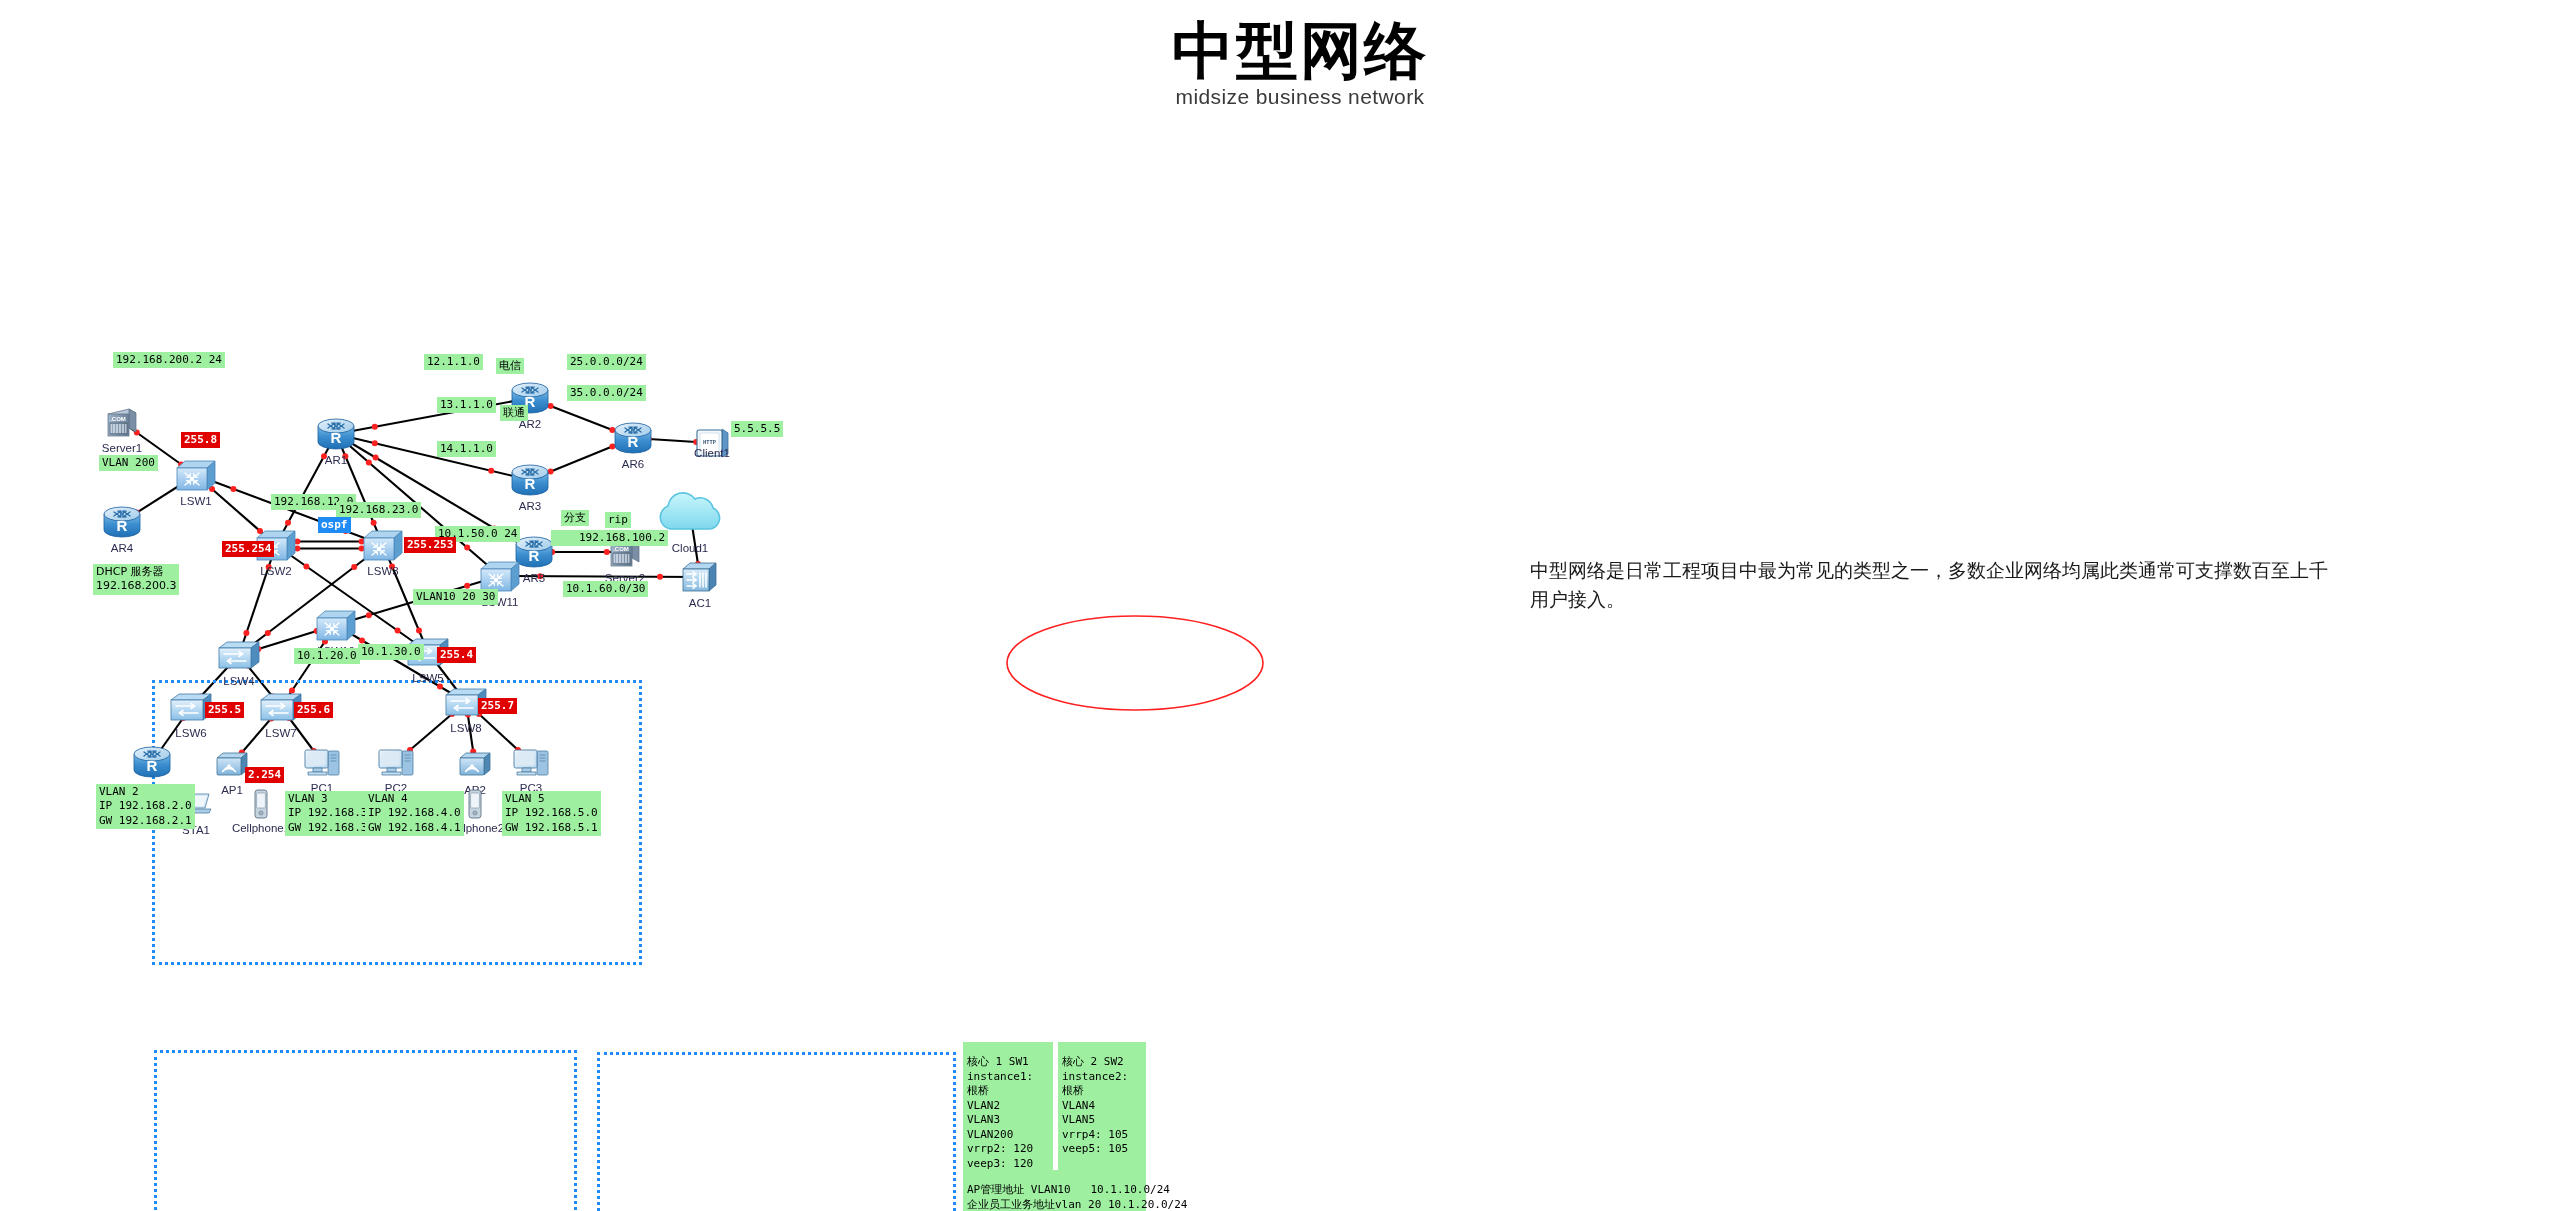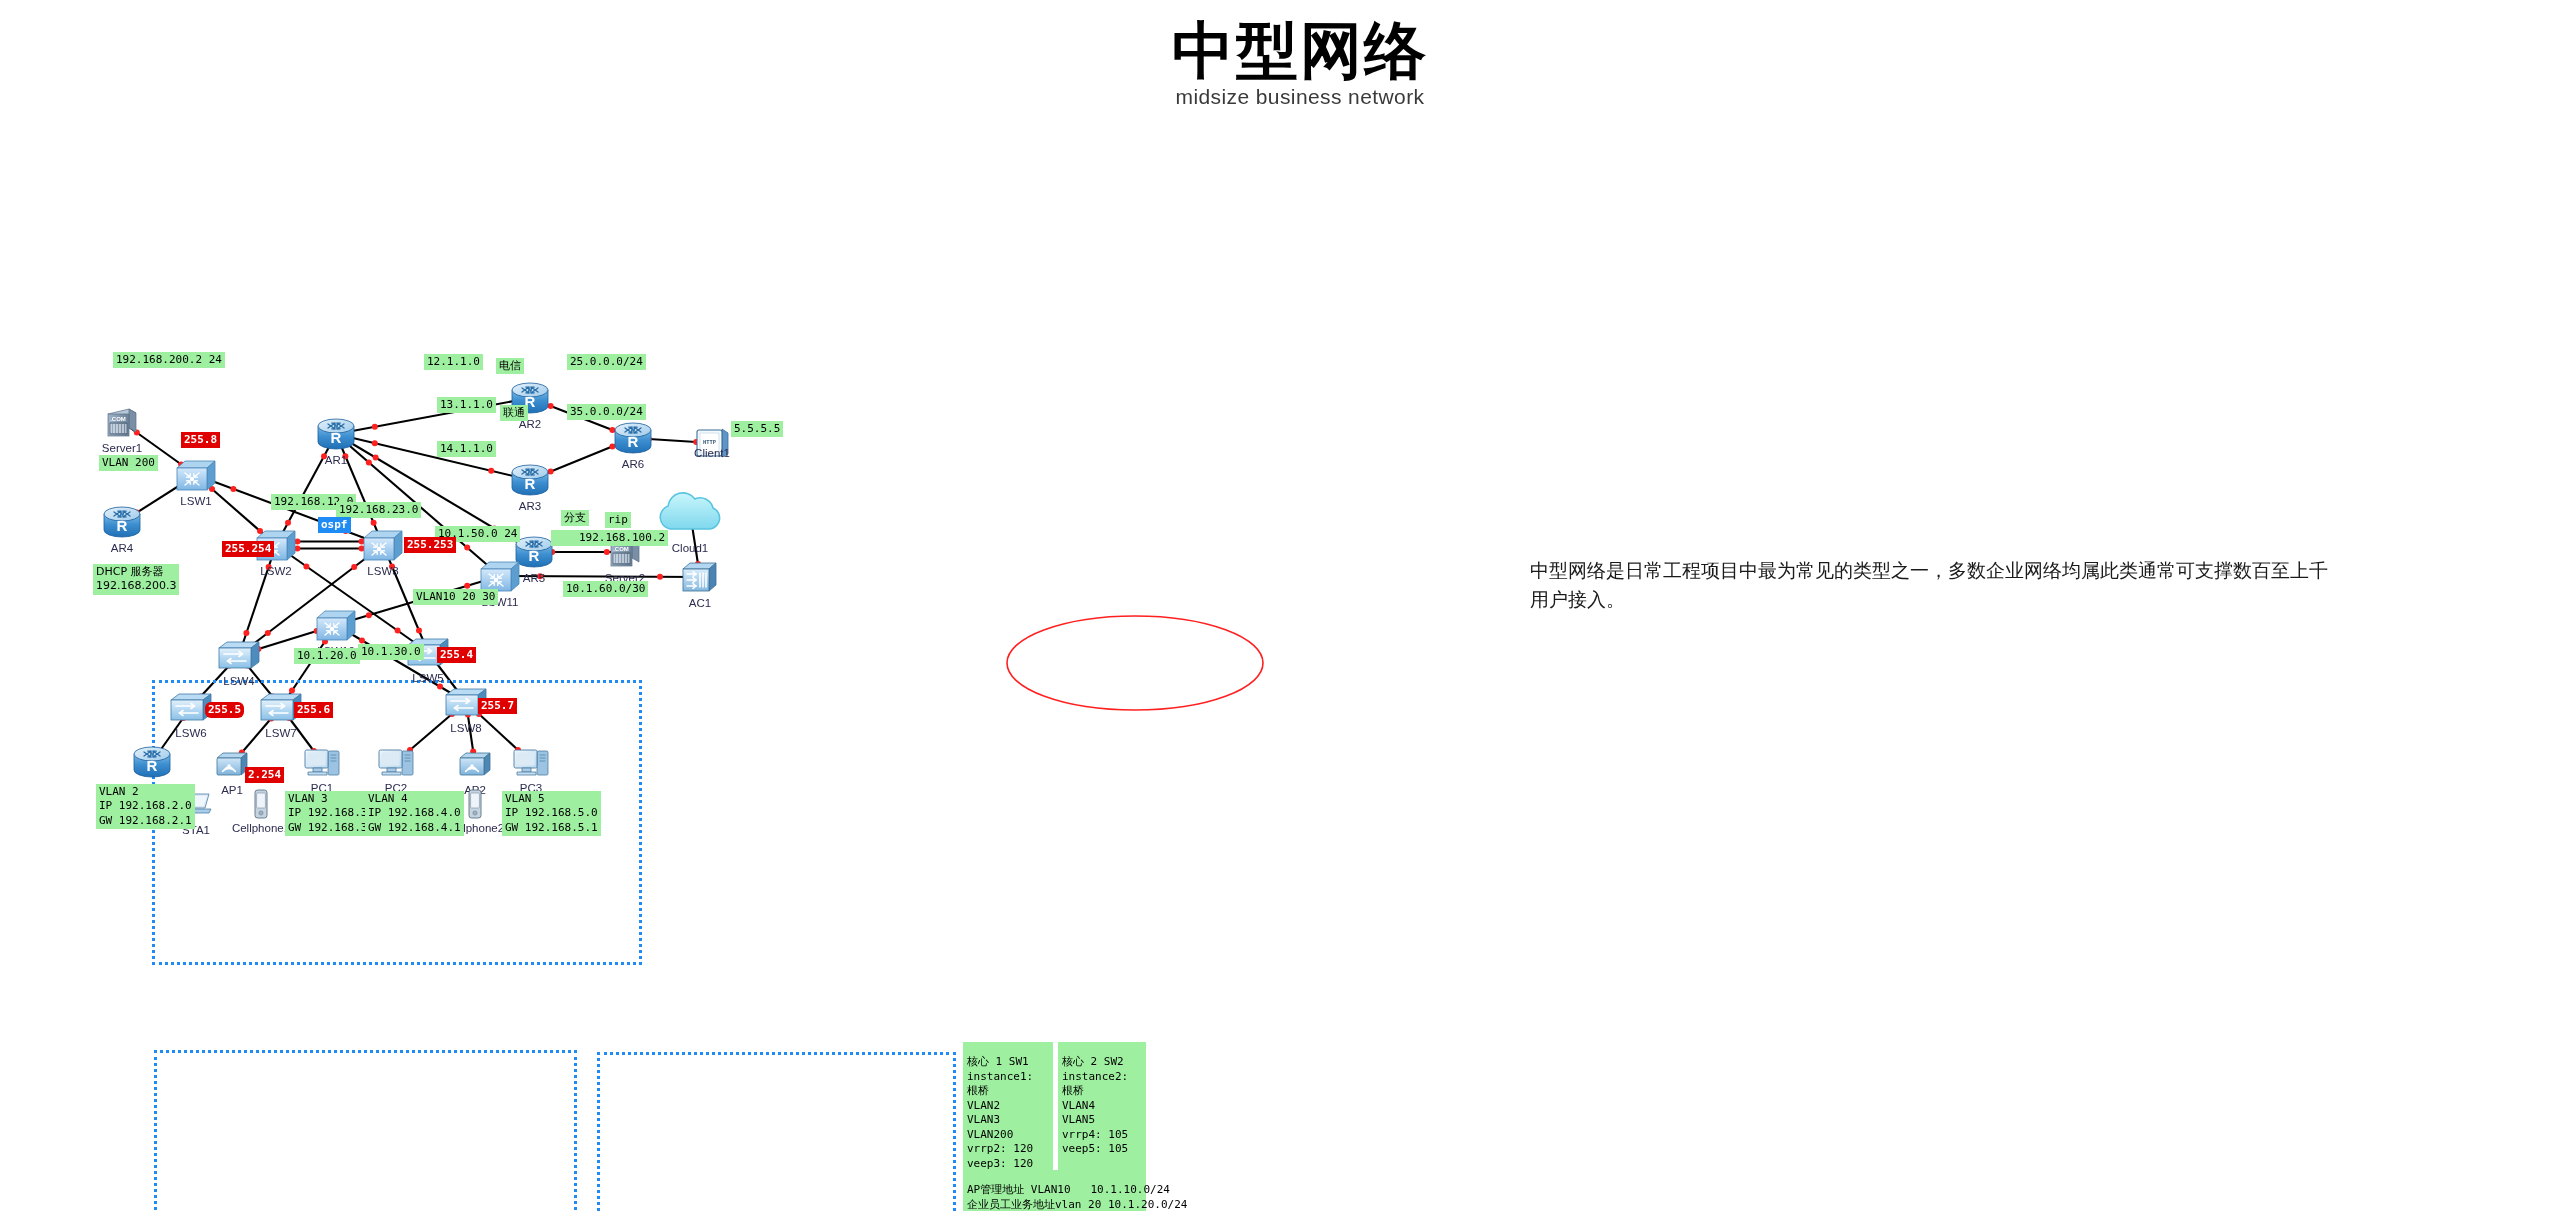--- a/index.html
+++ b/index.html
@@ -788,21 +788,21 @@
       <div class="tag g cn" style="left: 93px; top: 234px;">DHCP 服务器
 192.168.200.3</div>
       <div class="tag g" style="left: 271px; top: 164px;">192.168.12.0</div>
       <div class="tag g" style="left: 336px; top: 172px;">192.168.23.0</div>
       <div class="tag g" style="left: 424px; top: 24px;">12.1.1.0</div>
       <div class="tag g" style="left: 437px; top: 67px;">13.1.1.0</div>
       <div class="tag g" style="left: 437px; top: 111px;">14.1.1.0</div>
       <div class="tag g cn" style="left: 496px; top: 28px;">电信</div>
       <div class="tag g cn" style="left: 500px; top: 75px;">联通</div>
       <div class="tag g" style="left: 567px; top: 24px;">25.0.0.0/24</div>
-      <div class="tag g" style="left: 567px; top: 74px;">35.0.0.0/24</div>
+      <div class="tag g" style="left: 567px; top: 55px;">35.0.0.0/24</div>
       <div class="tag g" style="left: 731px; top: 91px;">5.5.5.5</div>
       <div class="tag g cn" style="left: 561px; top: 180px;">分支</div>
       <div class="tag g" style="left: 605px; top: 182px;">rip</div>
       <div class="tag g" style="left: 551px; top: 200px; padding-left: 28px;">192.168.100.2</div>
       <div class="tag g" style="left: 435px; top: 196px;">10.1.50.0 24</div>
       <div class="tag g" style="left: 563px; top: 251px;">10.1.60.0/30</div>
       <div class="tag g" style="left: 413px; top: 259px;">VLAN10 20 30</div>
       <div class="tag g" style="left: 294px; top: 318px;">10.1.20.0</div>
       <div class="tag g" style="left: 358px; top: 314px;">10.1.30.0</div>
       <div class="tag g" style="left: 96px; top: 454px;">VLAN 2
@@ -813,21 +813,21 @@
 GW 192.168.3.1</div>
       <div class="tag g" style="left: 365px; top: 461px;">VLAN 4
 IP 192.168.4.0
 GW 192.168.4.1</div>
       <div class="tag g" style="left: 502px; top: 461px;">VLAN 5
 IP 192.168.5.0
 GW 192.168.5.1</div>
       <div class="tag r" style="left: 181px; top: 102px;">255.8</div>
       <div class="tag r" style="left: 222px; top: 211px;">255.254</div>
       <div class="tag r" style="left: 404px; top: 207px;">255.253</div>
-      <div class="tag r" style="left: 205px; top: 372px; border-radius: 6px;">255.5</div>
+      <div class="tag r" style="left: 205px; top: 372px;">255.5</div>
       <div class="tag r" style="left: 294px; top: 372px;">255.6</div>
       <div class="tag r" style="left: 245px; top: 437px;">2.254</div>
       <div class="tag r" style="left: 437px; top: 317px;">255.4</div>
       <div class="tag r" style="left: 478px; top: 368px;">255.7</div>
       <div class="tag b" style="left: 318px; top: 187px;">ospf</div>
     </div>
 
   <div id="cfg">
     <div class="cfgbox" style="left:963px;top:712px;width:90px;">核心 1 SW1
 instance1:

